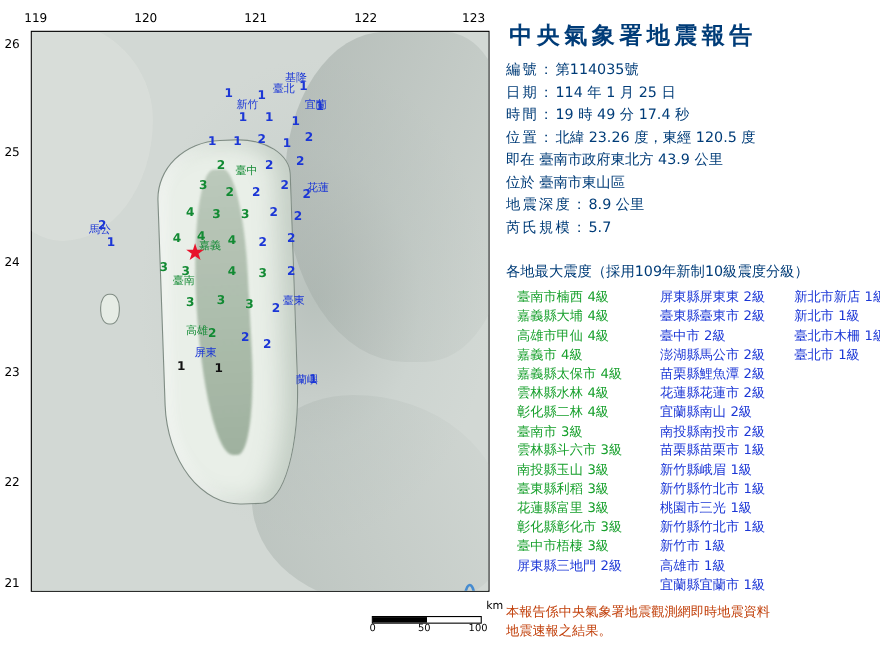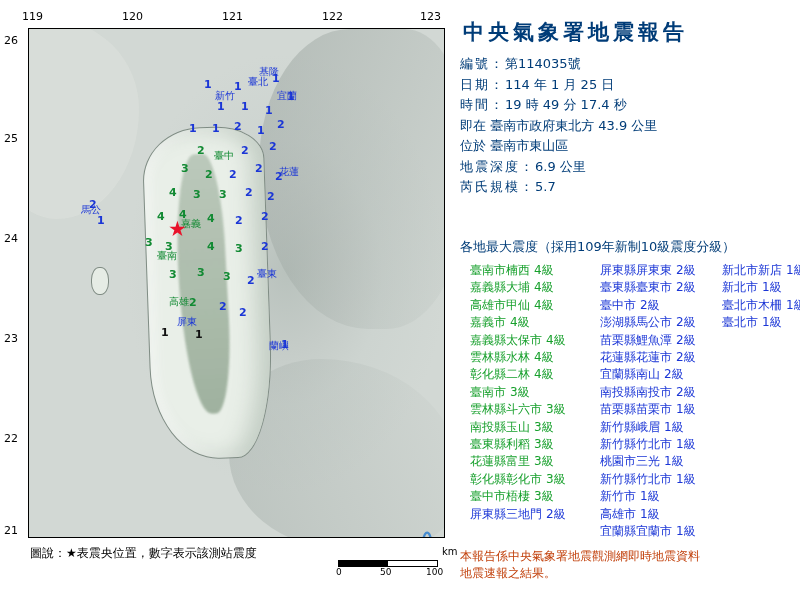--- a/index.html
+++ b/index.html
@@ -361,43 +361,43 @@
           <div class="cityname c-blue" style="left: 240px; top: 312px; text-align: center;">蘭嶼</div>
         </div>
 
       <div id="epicenter">
         <span>★</span>
       </div>
 
       <div id="wave-logo">∿</div>
     </div>
 
-    <div id="map-legend">圖說：★表震央位置，數字表示該測站震度</div>
 
     <div id="scalebar">
       <div class="km">km</div>
       <div class="bar"></div>
       <div class="nums">
         <span style="left:-2px;">0</span>
         <span style="left:42px;">50</span>
         <span style="left:88px;">100</span>
       </div>
     </div>
   </div>
 
   <div id="report">
     <div id="report-title">中央氣象署地震報告</div>
 
     <div id="meta">
         <div class="meta-row"><span class="meta-label">編號：</span><span>第114035號</span></div>
         <div class="meta-row"><span class="meta-label">日期：</span><span>114 年 1 月 25 日</span></div>
         <div class="meta-row"><span class="meta-label">時間：</span><span>19 時 49 分 17.4 秒</span></div>
+        <div class="meta-row"><span class="meta-label">位置：</span><span>北緯 23.26 度，東經 120.5 度</span></div>
         <div class="meta-row"><span class="meta-label"></span><span>即在 臺南市政府東北方 43.9 公里</span></div>
         <div class="meta-row"><span class="meta-label"></span><span>位於 臺南市東山區</span></div>
-        <div class="meta-row"><span class="meta-label">地震深度：</span><span>6.9 公里</span></div>
+        <div class="meta-row"><span class="meta-label">地震深度：</span><span>8.9 公里</span></div>
         <div class="meta-row"><span class="meta-label">芮氏規模：</span><span>5.7</span></div>
       </div>
 
     <div id="scale-heading">各地最大震度（採用109年新制10級震度分級）</div>
 
     <div id="intensity-table">
         <div class="irow">
           <div class="icol col1 lv4">
             <span class="iname">臺南市楠西</span>
             <span class="ival">4級</span>

